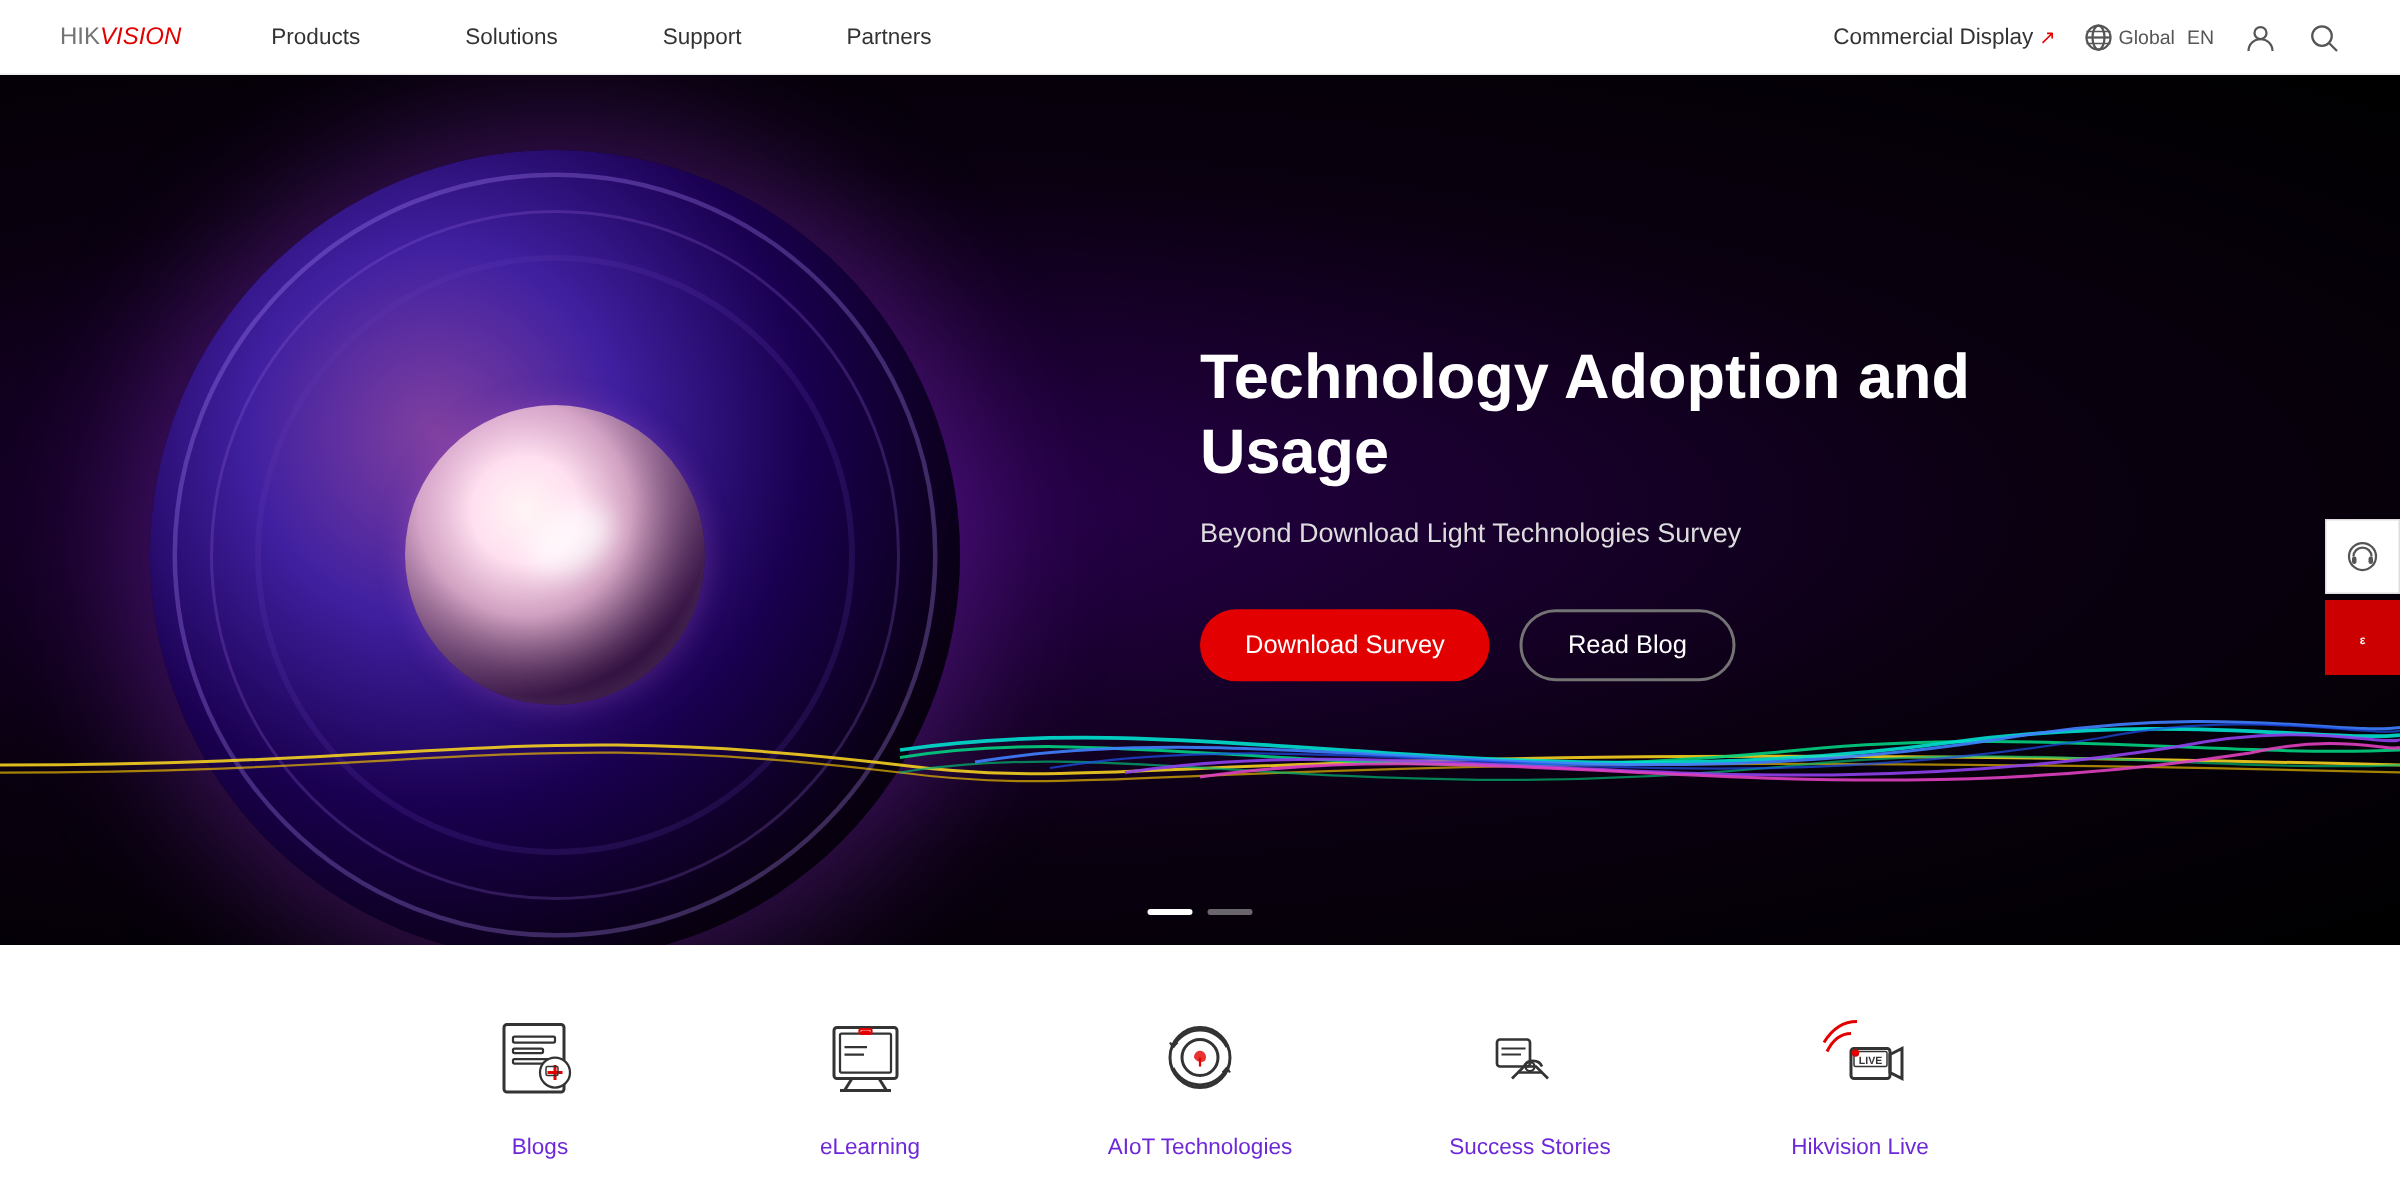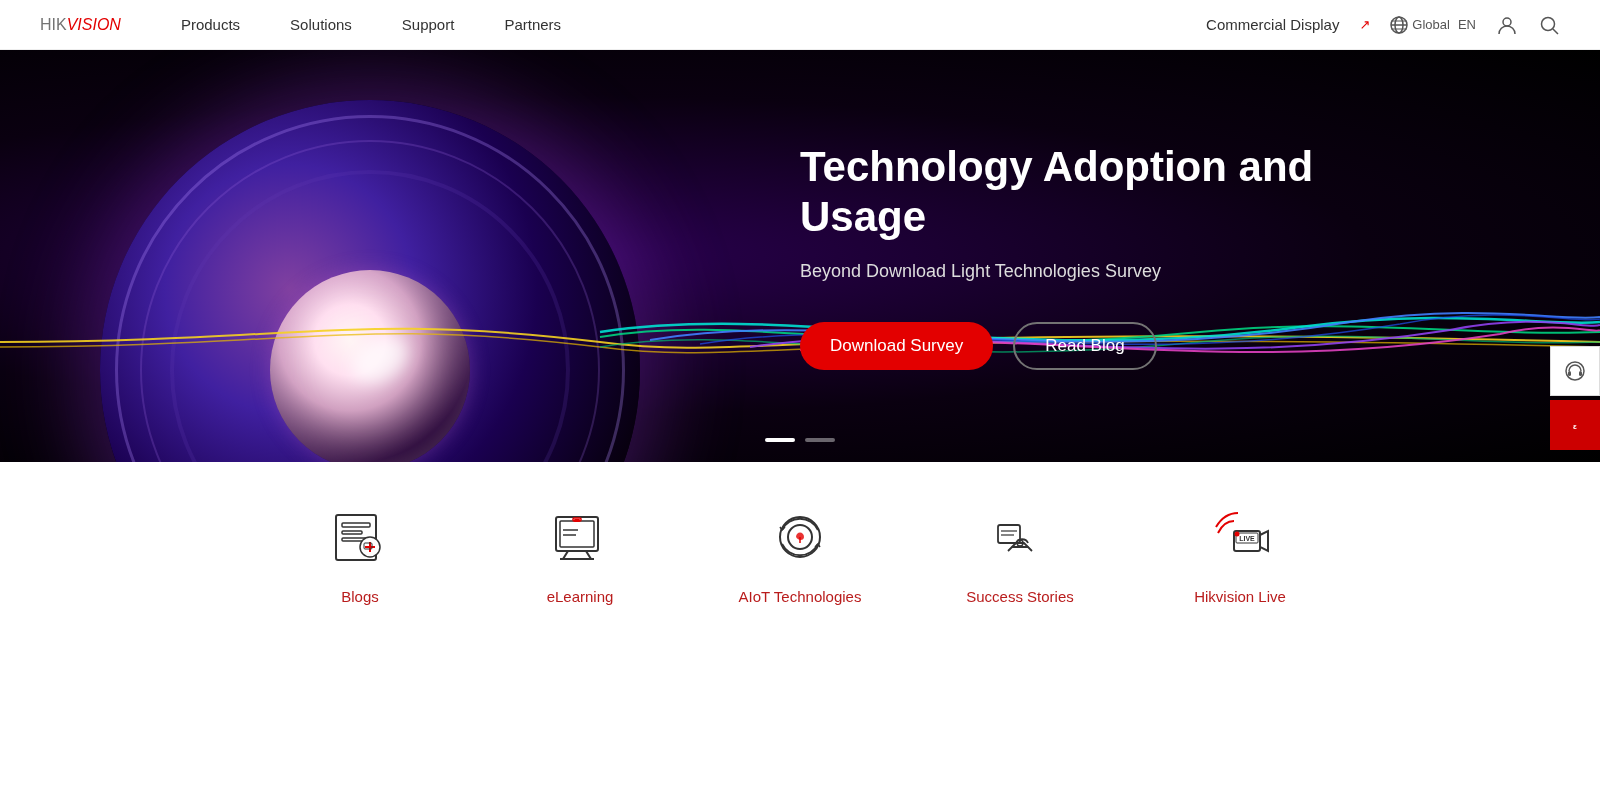--- a/index.html
+++ b/index.html
@@ -19,39 +19,39 @@
     .nav-logo {
       display: flex;
       align-items: center;
       margin-right: 60px;
     }
     .nav-logo-hik { color: #737373; }
     .nav-logo-vision { color: #e30000; font-style: italic; }
     .nav-links {
       display: flex;
       align-items: center;
-      gap: 50px;
+      gap: 70px;
       flex: 1;
     }
     .nav-link {
       font-size: 15px;
       color: #333;
       cursor: pointer;
       text-decoration: none;
     }
     .nav-right {
       display: flex;
       align-items: center;
       gap: 20px;
       margin-left: auto;
     }
     .nav-commercial {
       display: flex;
       align-items: center;
-      gap: 20px;
+      gap: 4px;
       font-size: 15px;
       color: #333;
       cursor: pointer;
     }
     .nav-commercial-arrow {
       color: #e30000;
       font-size: 13px;
     }
     .nav-globe {
       display: flex;
@@ -65,21 +65,21 @@
       width: 22px;
       height: 22px;
       cursor: pointer;
       color: #555;
     }
 
     
     .hero {
       position: relative;
       width: 1600px;
-      height: 412px;
+      height: 580px;
       background: #000;
       overflow: hidden;
     }
     .hero-bg {
       position: absolute;
       inset: 0;
       background: radial-gradient(ellipse at 35% 50%, #2a0050 0%, #0a0010 55%, #000 100%);
     }
     
     .lens {
@@ -255,21 +255,21 @@
     }
     .bottom-icon {
       width: 70px;
       height: 70px;
       display: flex;
       align-items: center;
       justify-content: center;
     }
     .bottom-label {
       font-size: 15px;
-      color: #b91c1c;
+      color: #6d28d9;
     }
 
     
     svg { overflow: visible; }
   </style>
 </head>
 <body>
 
 <nav class="navbar">
   <div class="nav-logo">

